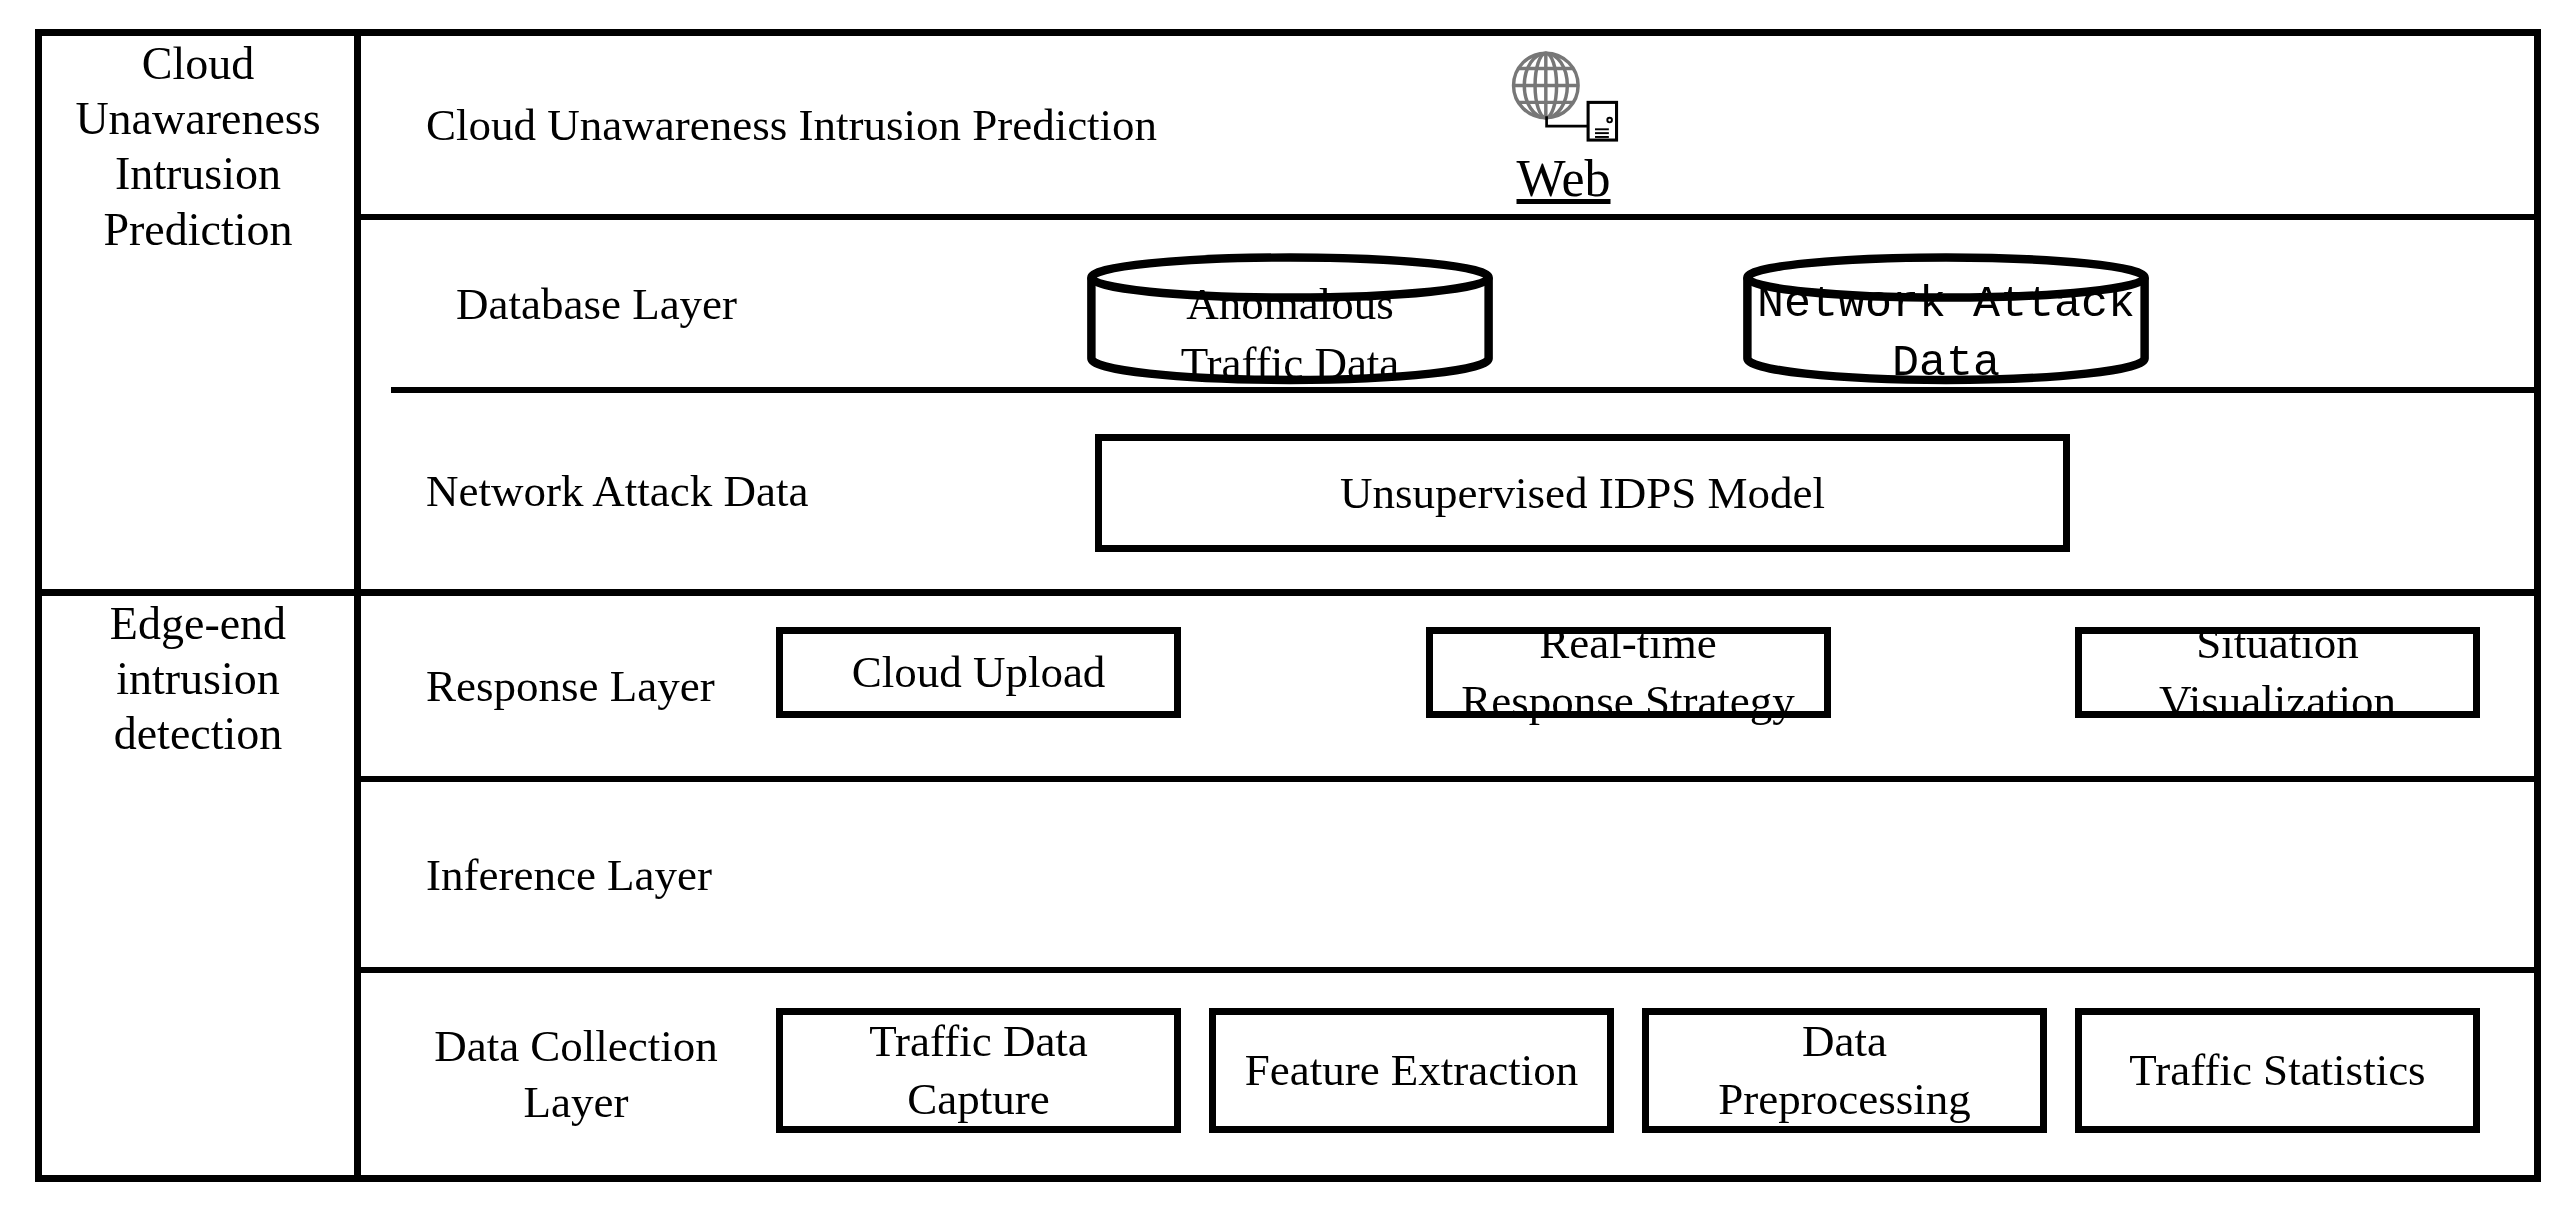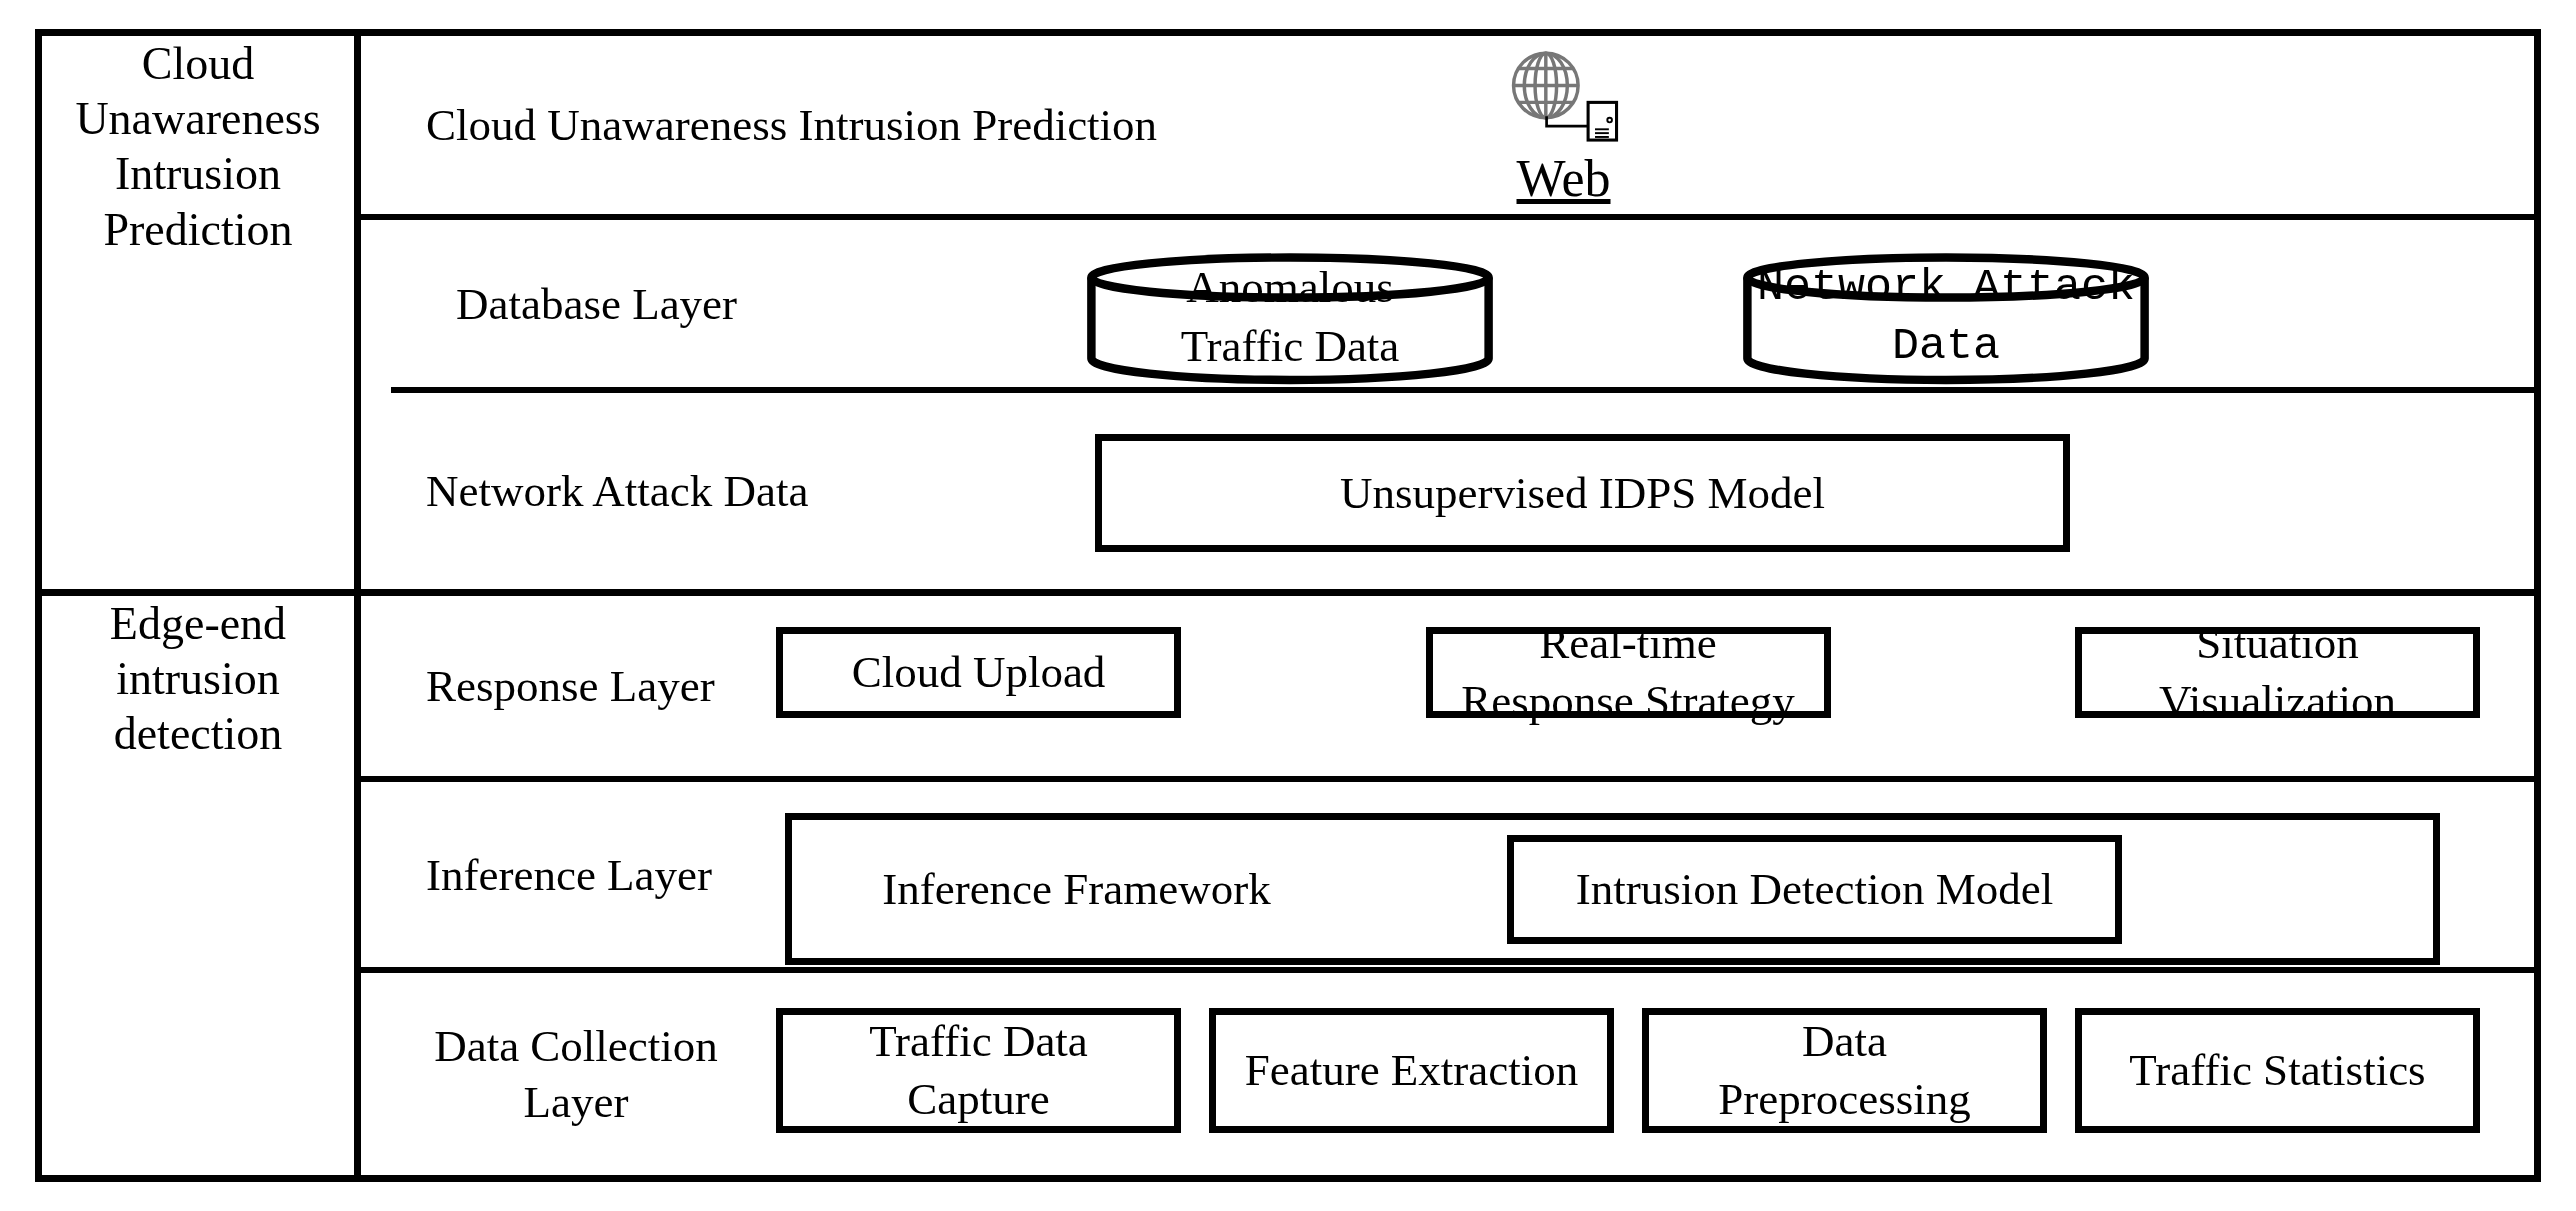--- a/index.html
+++ b/index.html
@@ -57,21 +57,21 @@
     font-size:52px;line-height:1;margin-top:6.2px;
   }
   
   .cylinder{
     position:absolute;top:32px;width:408px;height:135px;
   }
   .cyl-1{left:695px;}
   .cyl-2{left:1351px;font-family:Liberation Mono, monospace;}
   .cyl-svg{position:absolute;left:0;top:0;}
   .cyl-label{
-    position:absolute;left:0;right:0;top:6px;
+    position:absolute;left:0;right:0;top:23px;
     text-align:center;font-size:45px;line-height:1.32;
     white-space:pre-line;
   }
   
   .idps-box{
     position:absolute;left:734px;top:41px;
     width:975px;height:118px;
     border:7px solid #000;box-sizing:border-box;
     display:flex;align-items:center;justify-content:center;
     font-size:45px;
@@ -185,24 +185,20 @@
         <div class="box">Cloud Upload</div>
         <div class="box">Real-time
 Response Strategy</div>
         <div class="box">Situation
 Visualization</div>
       </div>
     </div>
 
     <div class="cell r5">
       <div class="row-label">Inference Layer</div>
-      <div class="inf-outer">
-        <div class="inf-label">Inference Framework</div>
-        <div class="inner-box">Intrusion Detection Model</div>
-      </div>
     </div>
 
     <div class="cell r6">
       <div class="row-label row-label-center">Data Collection
 Layer</div>
       <div class="box-row box-row-r6">
         <div class="box">Traffic Data
 Capture</div>
         <div class="box">Feature Extraction</div>
         <div class="box">Data

